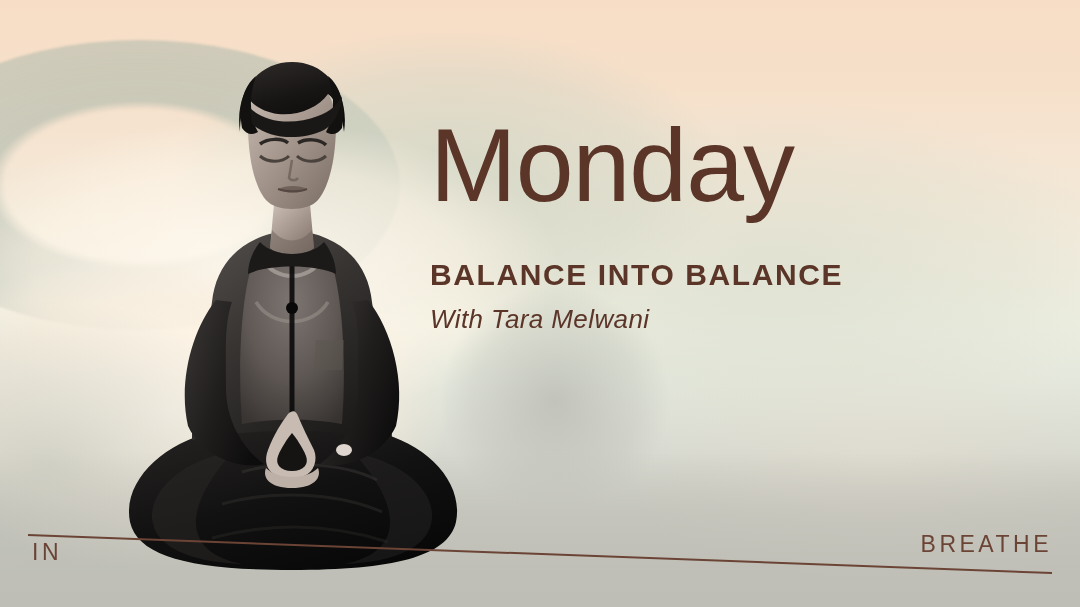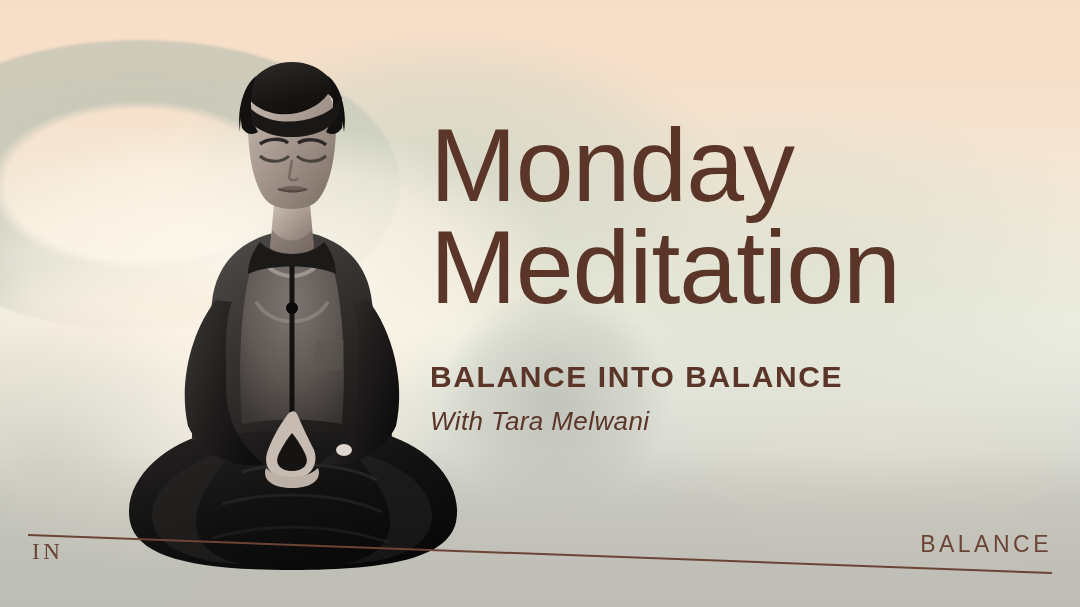--- a/index.html
+++ b/index.html
@@ -87,21 +87,21 @@
   #byline{
     display:block;margin-top:12px;color:#5a3528;
     font-size:26px;font-style:italic;font-weight:400;letter-spacing:.4px;
     white-space:nowrap;
   }
 
   
   #rule{position:absolute;left:0;top:500px;width:1080px;height:100px;pointer-events:none;}
   #word-in{
     position:absolute;left:32px;top:539px;color:#6b4436;
-    font-size:23px;letter-spacing:3.5px;font-weight:400;font-family:Liberation Serif, serif;
+    font-size:23px;letter-spacing:3.5px;font-weight:400;
   }
   #word-balance{
     position:absolute;right:28px;top:531px;color:#6b4436;
     font-size:23px;letter-spacing:3.5px;font-weight:400;
   }
 </style>
 </head>
 <body>
 
 <div id="poster">
@@ -220,25 +220,24 @@
       <path d="M205 104 C212 111 226 111 234 104" stroke="#4a423c" stroke-width="3" fill="none"></path>
 
       <path d="M200 108 L197 126 C199 129 204 129 206 126" stroke="#6d6159" stroke-width="2.5" fill="none" opacity=".8"></path>
       <path d="M186 137 C194 133 208 133 215 137 C208 142 194 142 186 137 Z" fill="#6a5b52" opacity=".85"></path>
       <path d="M186 137 C194 140 208 140 215 137" stroke="#554842" stroke-width="2" fill="none"></path>
     </svg>
   </div>
 
   <div id="textblock">
     <span id="title-line1">Monday</span>
-    <span id="title-line2">Meditation</span>
     <span id="subtitle">BALANCE INTO BALANCE</span>
     <span id="byline">With Tara Melwani</span>
   </div>
 
   <svg id="rule" viewBox="0 0 1080 100" preserveAspectRatio="none">
     <line x1="28" y1="35" x2="1052" y2="73" stroke="#6b4436" stroke-width="2"></line>
   </svg>
 
   <div id="word-in">IN</div>
-  <div id="word-balance">BALANCE</div>
+  <div id="word-balance">BREATHE</div>
 
 </div>
 
 </body></html>

